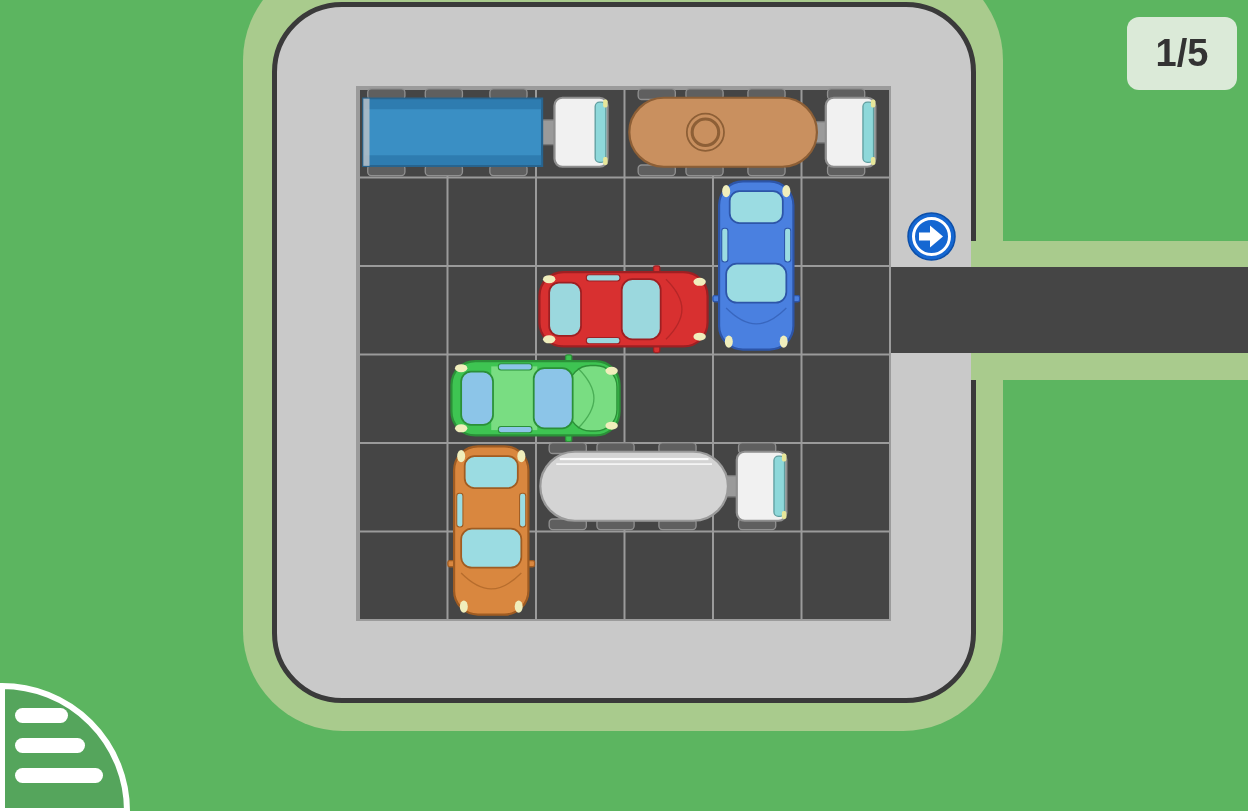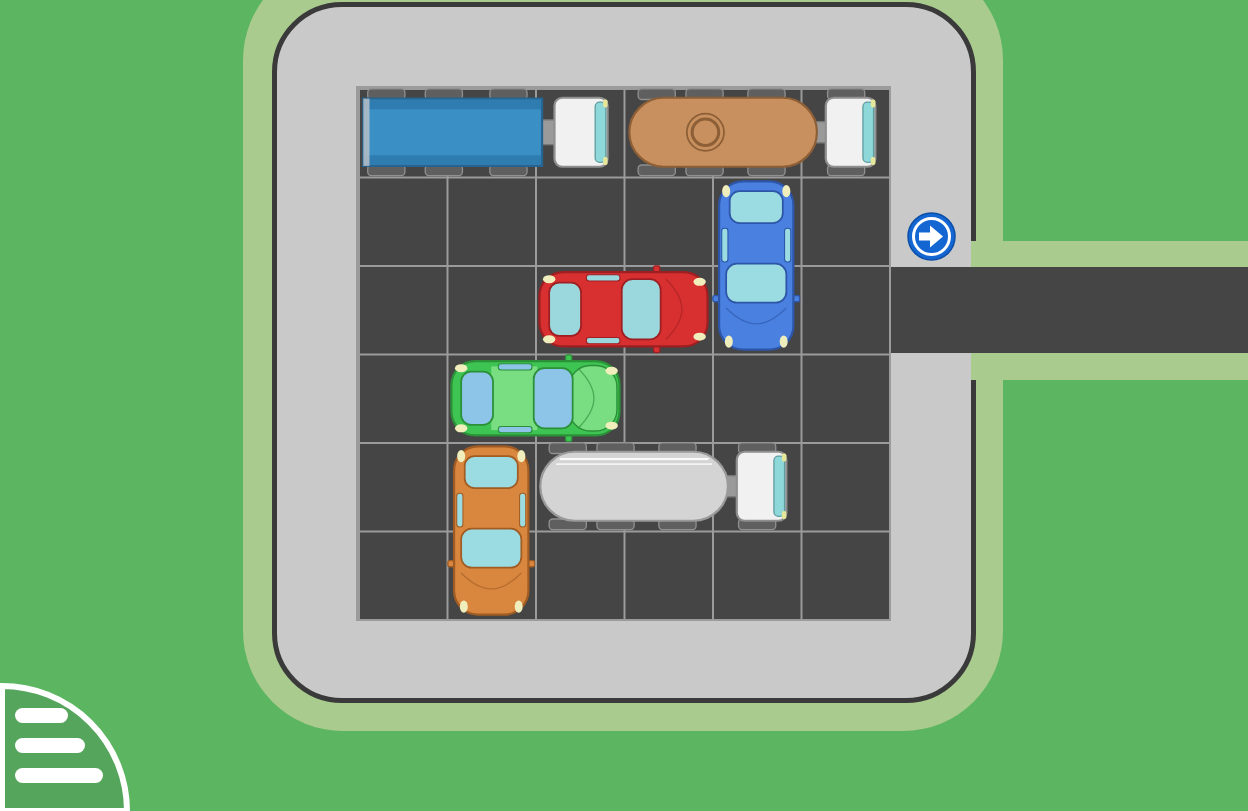--- a/index.html
+++ b/index.html
@@ -203,20 +203,23 @@
     <svg viewBox="0 0 49 49">
       <circle cx="24.5" cy="24.5" r="23.5" fill="#1467d2" stroke="#0d4fa8" stroke-width="1.5"></circle>
       <circle cx="24.5" cy="24.5" r="18" fill="none" stroke="#ffffff" stroke-width="3"></circle>
       <g fill="#ffffff">
         <rect x="12" y="20.5" width="13" height="8"></rect>
         <polygon points="23,13.5 36,24.5 23,35.5"></polygon>
       </g>
     </svg>
   </div>
 
+  <div class="level-badge">
+    <span>1/5</span>
+  </div>
 
   <div class="menu-button">
     <svg viewBox="0 0 140 135">
       <path d="M 2 10 A 125 125 0 0 1 127 135 L 2 135 Z" fill="#55a55c" stroke="#ffffff" stroke-width="6"></path>
       <rect x="15" y="32" width="53" height="15" rx="7.5" fill="#ffffff"></rect>
       <rect x="15" y="62" width="70" height="15" rx="7.5" fill="#ffffff"></rect>
       <rect x="15" y="92" width="88" height="15" rx="7.5" fill="#ffffff"></rect>
     </svg>
   </div>
 

